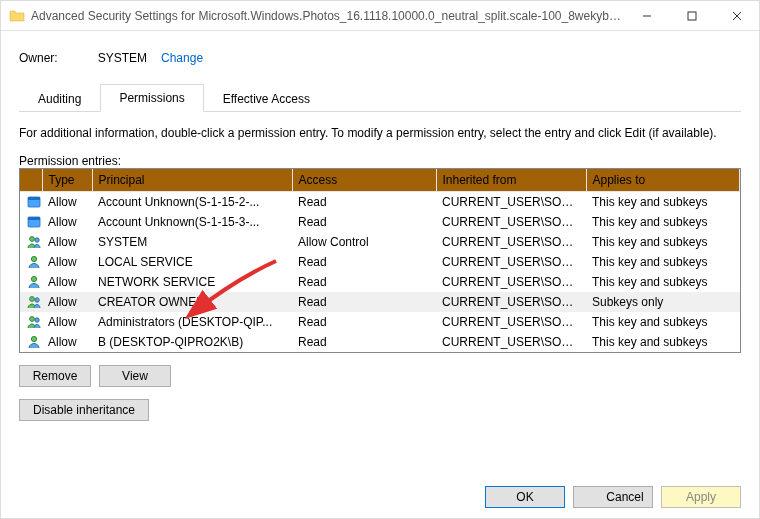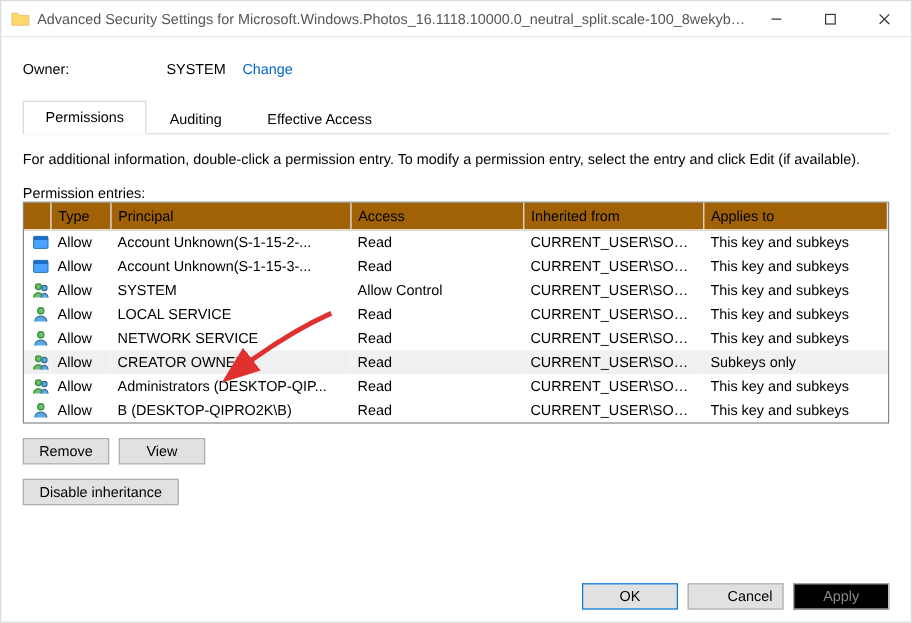--- a/index.html
+++ b/index.html
@@ -36,21 +36,21 @@
     color: #666;
   }
   
   .content {
     padding: 14px 18px 0 18px;
   }
   
   .owner-row {
     display: flex;
     align-items: center;
-    gap: 81px;
+    gap: 40px;
     margin-bottom: 18px;
     margin-top: 6px;
   }
   .owner-right { display: flex; align-items: center; gap: 14px; }
   .change-link { color: #0066cc; cursor: pointer; }
   
   .tabs {
     display: flex;
     align-items: flex-end;
     border-bottom: 1px solid #d9d9d9;
@@ -139,21 +139,21 @@
     width: 13px; height: 13px; border: 1px solid #333; background: #fff;
   }
   
   .bottom-bar {
     position: absolute;
     bottom: 10px; right: 18px;
     display: flex; gap: 8px;
   }
   .btn-primary { border: 1px solid #0078d7; background: #e1e1e1; min-width: 80px; height: 22px; font-family: inherit; font-size: 12px; cursor: pointer; }
   .btn-secondary { border: 1px solid #adadad; background: #e1e1e1; min-width: 80px; height: 22px; font-family: inherit; font-size: 12px; cursor: pointer; padding-left: 24px; }
-  .btn-disabled { border: 1px solid #bfbfbf; background: #000000; color: #888; min-width: 80px; height: 22px; font-family: inherit; font-size: 12px; }
+  .btn-disabled { border: 1px solid #bfbfbf; background: #fef9c3; color: #888; min-width: 80px; height: 22px; font-family: inherit; font-size: 12px; }
 </style>
 </head>
 <body>
 
 <div class="titlebar">
   <span class="folder-icon">
     <svg width="16" height="16" viewBox="0 0 16 16">
         <path fill="#ffd86b" stroke="#d9a93a" stroke-width="0.5" d="M1 3h5l1 2h8v8H1z"></path>
       </svg>
   </span>
@@ -182,22 +182,22 @@
 
   <div class="owner-row">
     <span>Owner:</span>
     <span class="owner-right">
       <span>SYSTEM</span>
       <span class="change-link">Change</span>
     </span>
   </div>
 
   <div class="tabs">
+    <div class="tab"><span>Auditing</span></div>
     <div class="tab active"><span>Permissions</span></div>
-    <div class="tab"><span>Auditing</span></div>
     <div class="tab"><span>Effective Access</span></div>
   </div>
 
   <div class="description">For additional information, double-click a permission entry. To modify a permission entry, select the entry and click Edit (if available).</div>
   <div class="entries-label">Permission entries:</div>
 
   <div class="grid-wrap">
     <table class="grid">
       <colgroup>
         <col class="col-icon">

